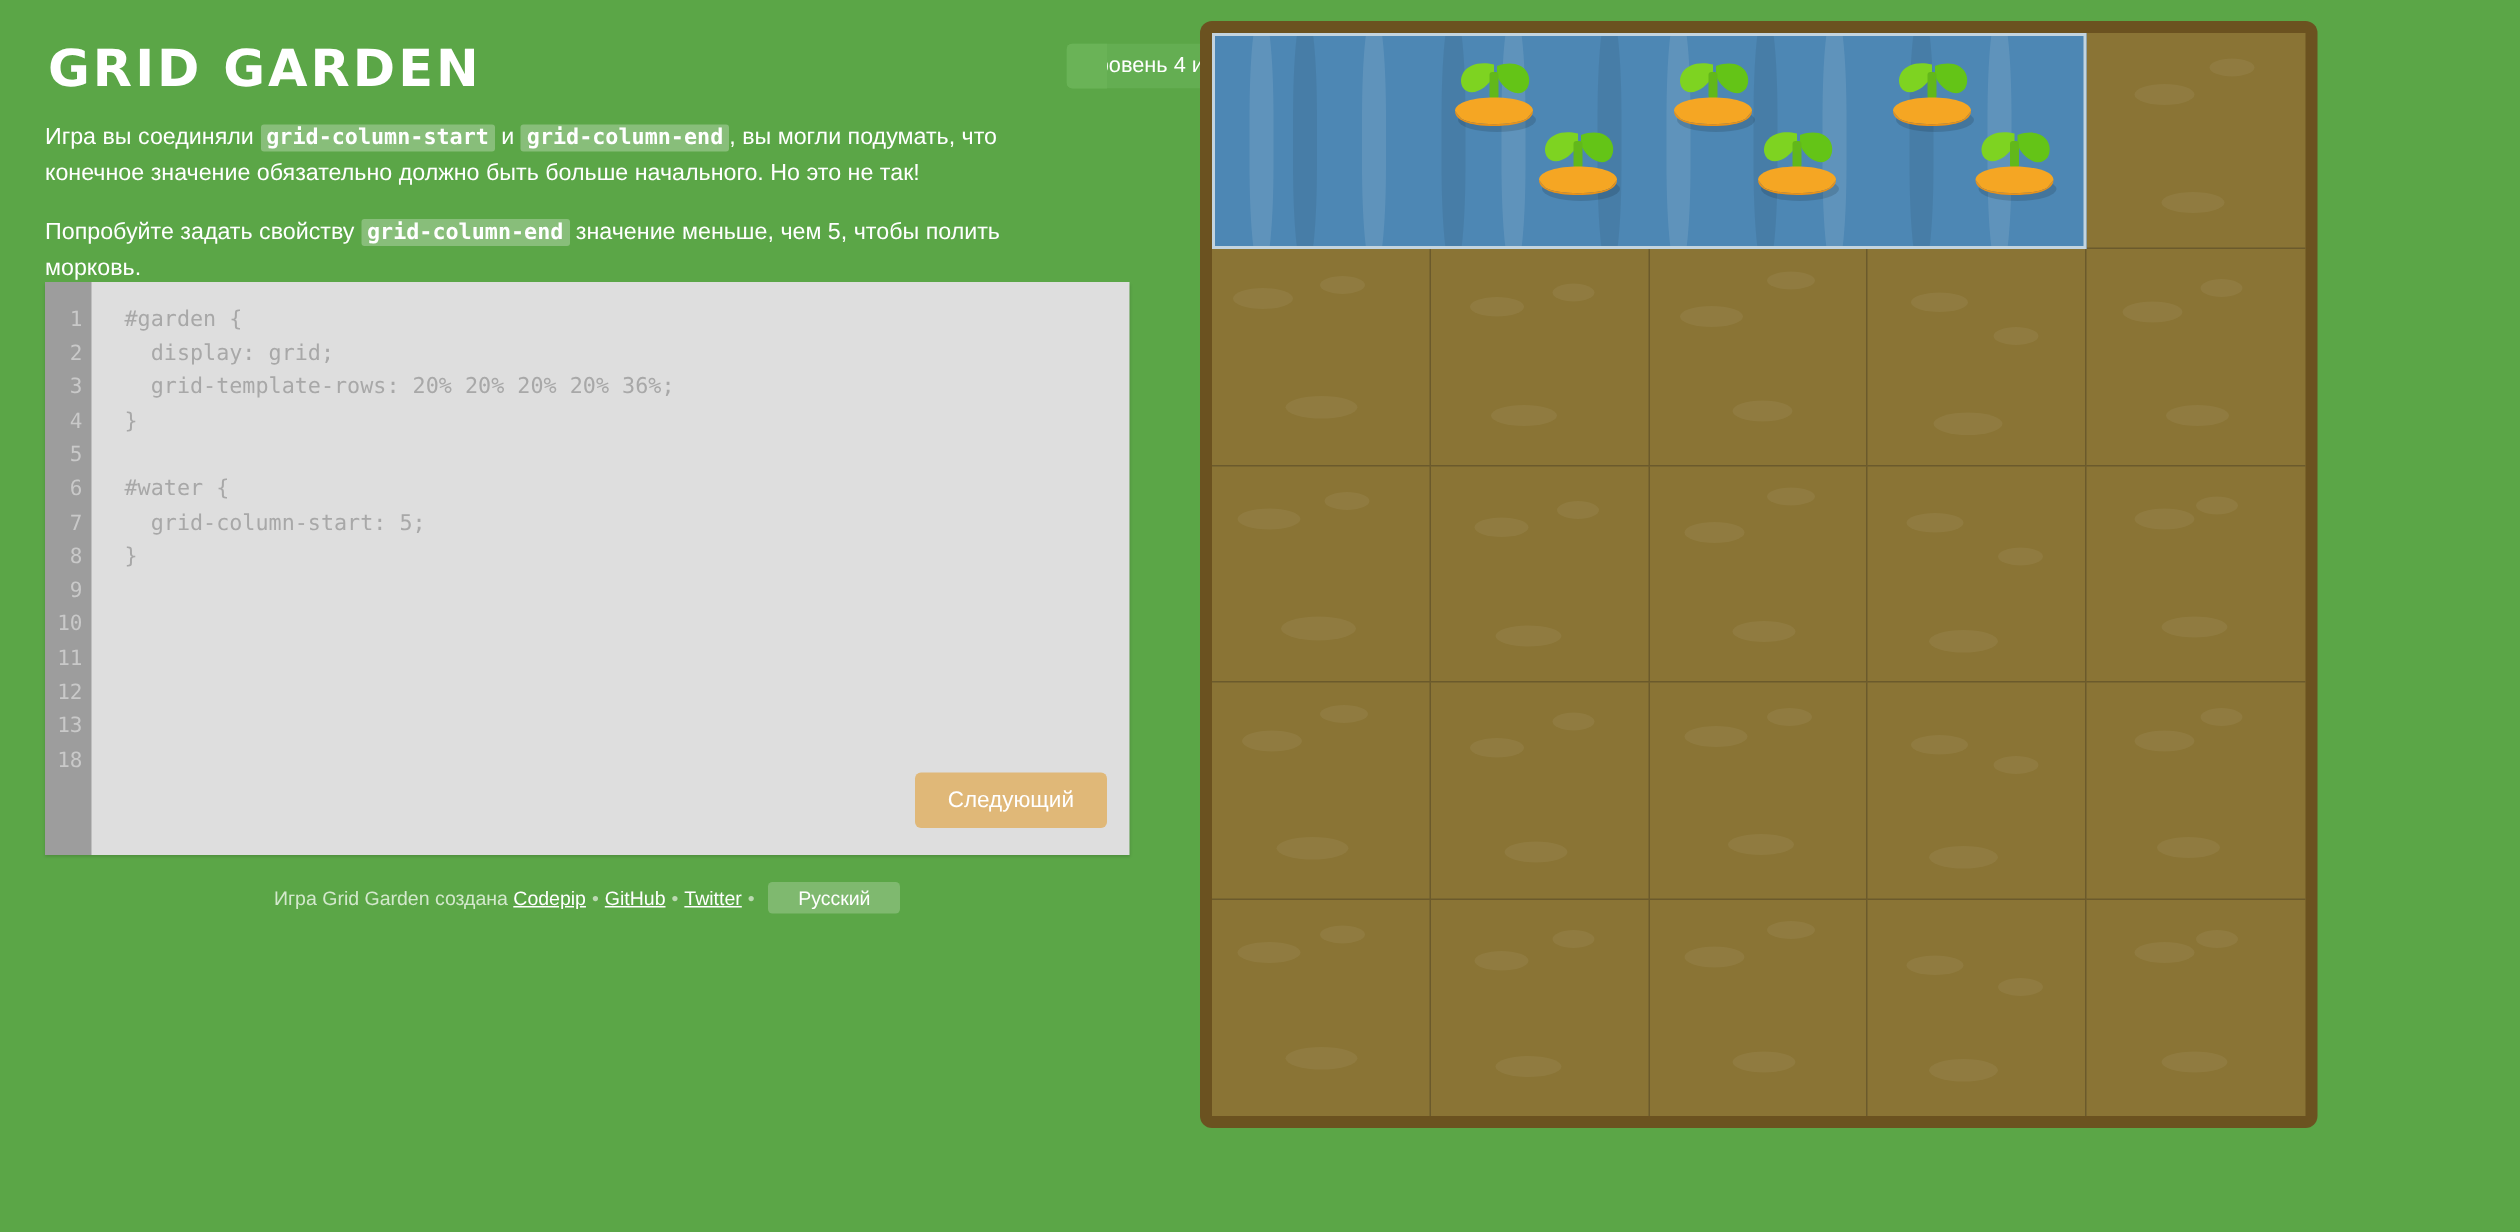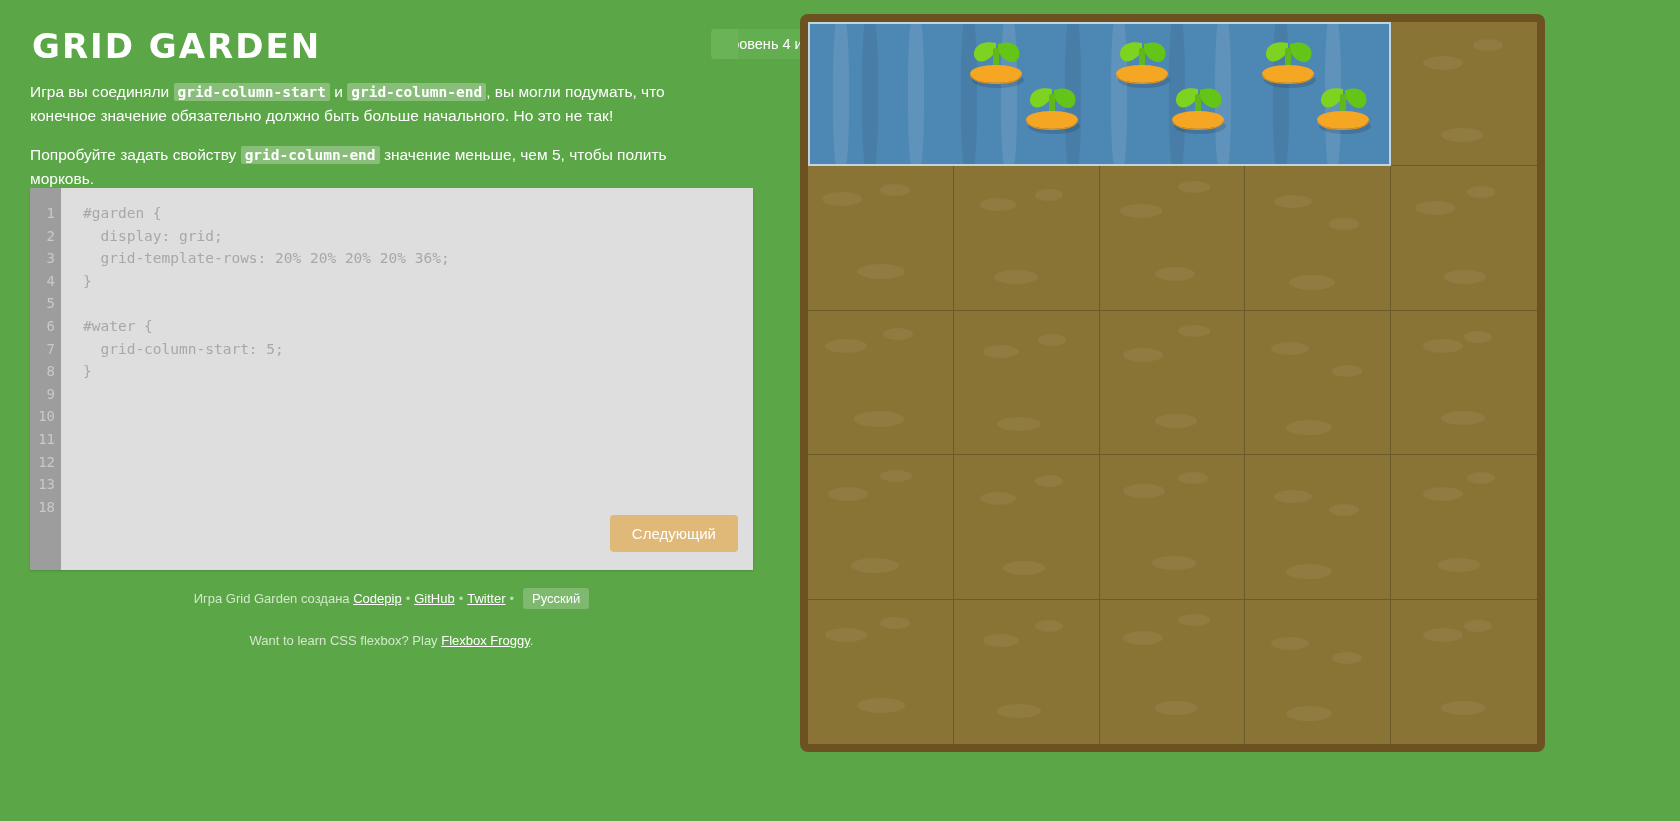--- a/index.html
+++ b/index.html
@@ -89,21 +89,21 @@
 
   
   .footer {
     position: absolute; left: 0; top: 586px; width: 783px;
     text-align: center; color: #d3e8cc; font-size: 13px; line-height: 2.0;
   }
   .footer a { color: #ffffff; text-decoration: underline; }
   .footer .sep { color: #bcd9b2; margin: 0 4px; }
   .footer .langbtn {
     background: rgba(255,255,255,0.22); color: #ffffff;
-    padding: 3px 9px; border-radius: 3px; margin-left: 5px;
+    padding: 3px 20px; border-radius: 3px; margin-left: 5px;
     cursor: pointer; font-size: 13px;
   }
   .footer .row2 { margin-top: 16px; }
 
   
   .garden-wrap {
     position: absolute; left: 800px; top: 14px;
     width: 745px; height: 738px;
     background: #6b5220; border-radius: 8px;
     padding: 8px;
@@ -205,23 +205,20 @@
         <div class="ln">  grid-column-start: 5;</div>
         <div class="ln">}</div>
         <button class="next-btn">Следующий</button>
       </div>
     </div>
 
     <div class="footer">
       <div class="row1">
         <span>Игра Grid Garden создана </span><a href="#">Codepip</a><span class="sep">•</span><a href="#">GitHub</a><span class="sep">•</span><a href="#">Twitter</a><span class="sep">•</span><span class="langbtn">Русский</span>
       </div>
-      <div class="row2">
-        <span>Want to learn CSS flexbox? Play </span><a href="#">Flexbox Froggy</a><span>.</span>
-      </div>
     </div>
   </div>
 
   <div class="garden-wrap">
     <div class="garden">
 
       <div class="cell">
           <span class="speck" style="left:12%;top:22%;width:44px;height:15px"></span>
           <span class="speck" style="left:48%;top:10%;width:34px;height:13px"></span>
           <span class="speck" style="left:30%;top:72%;width:52px;height:16px"></span>

